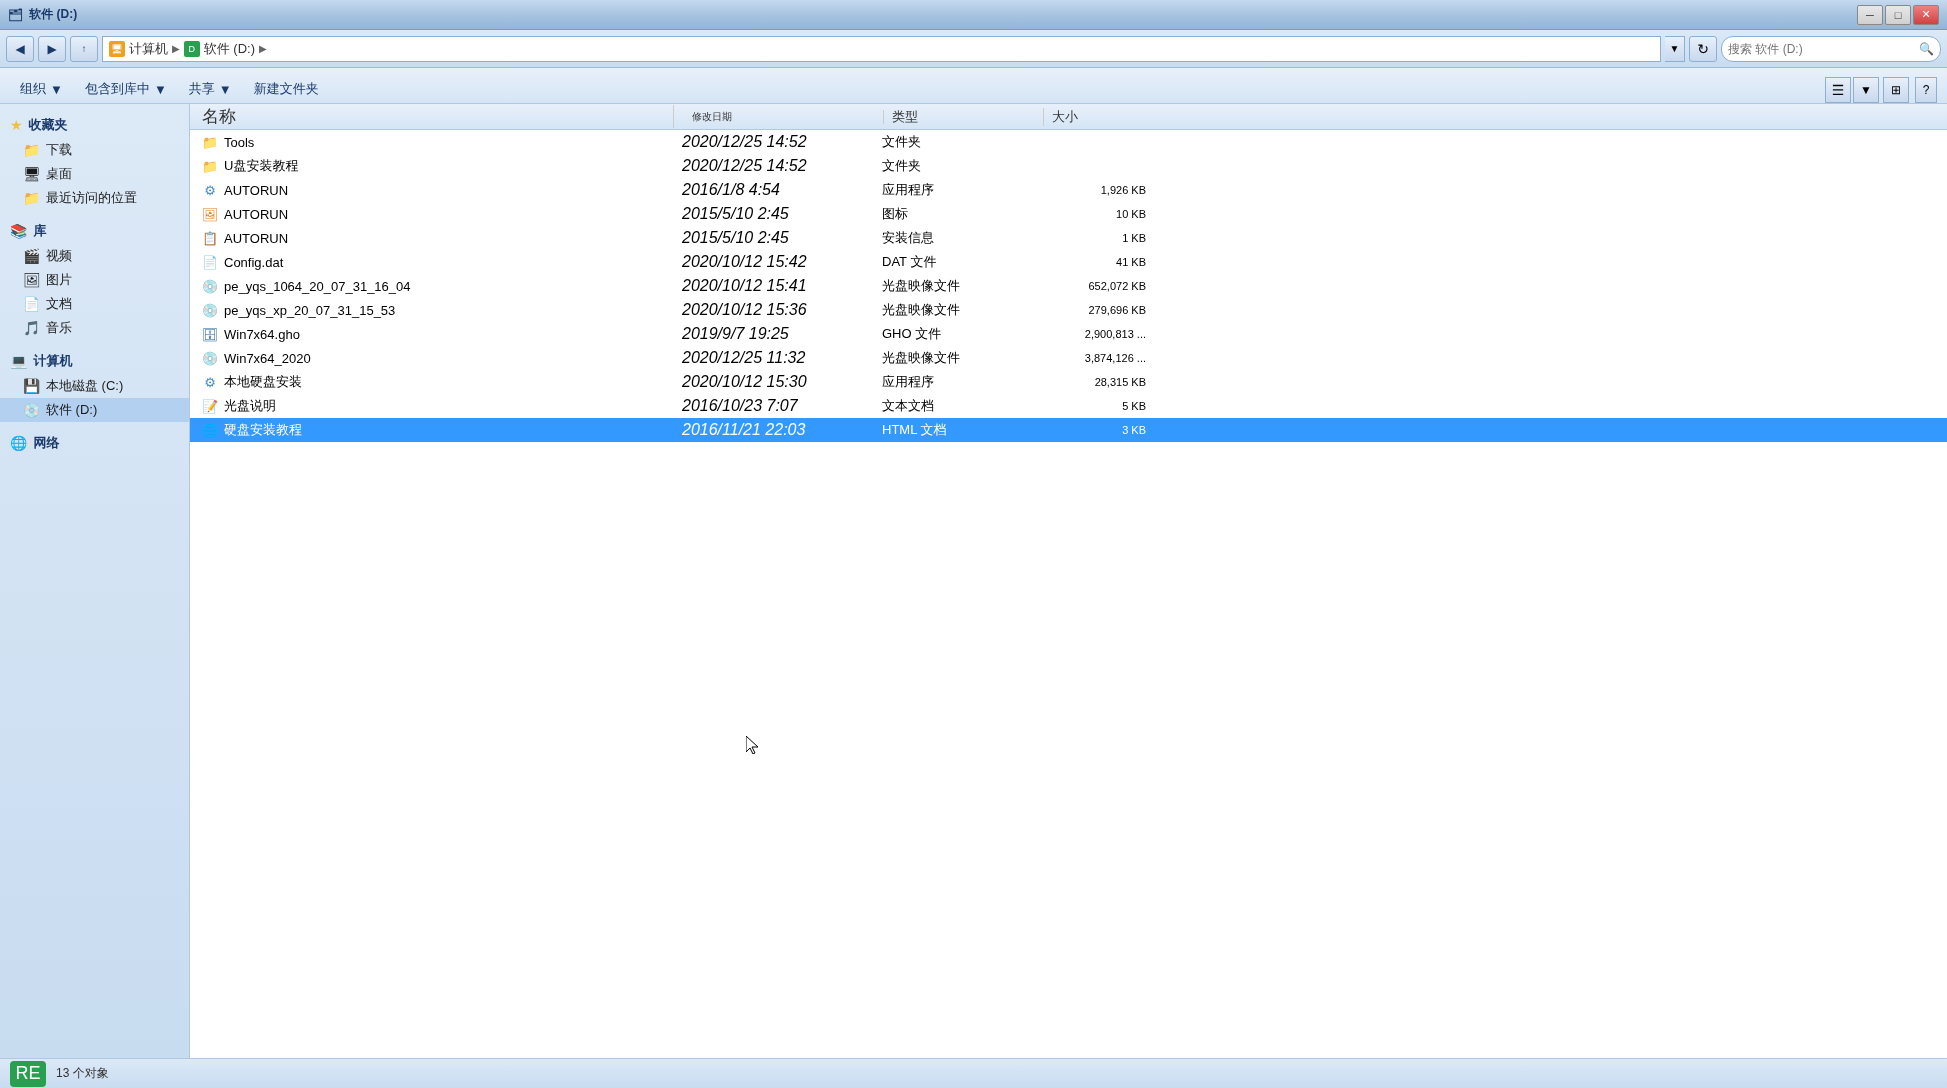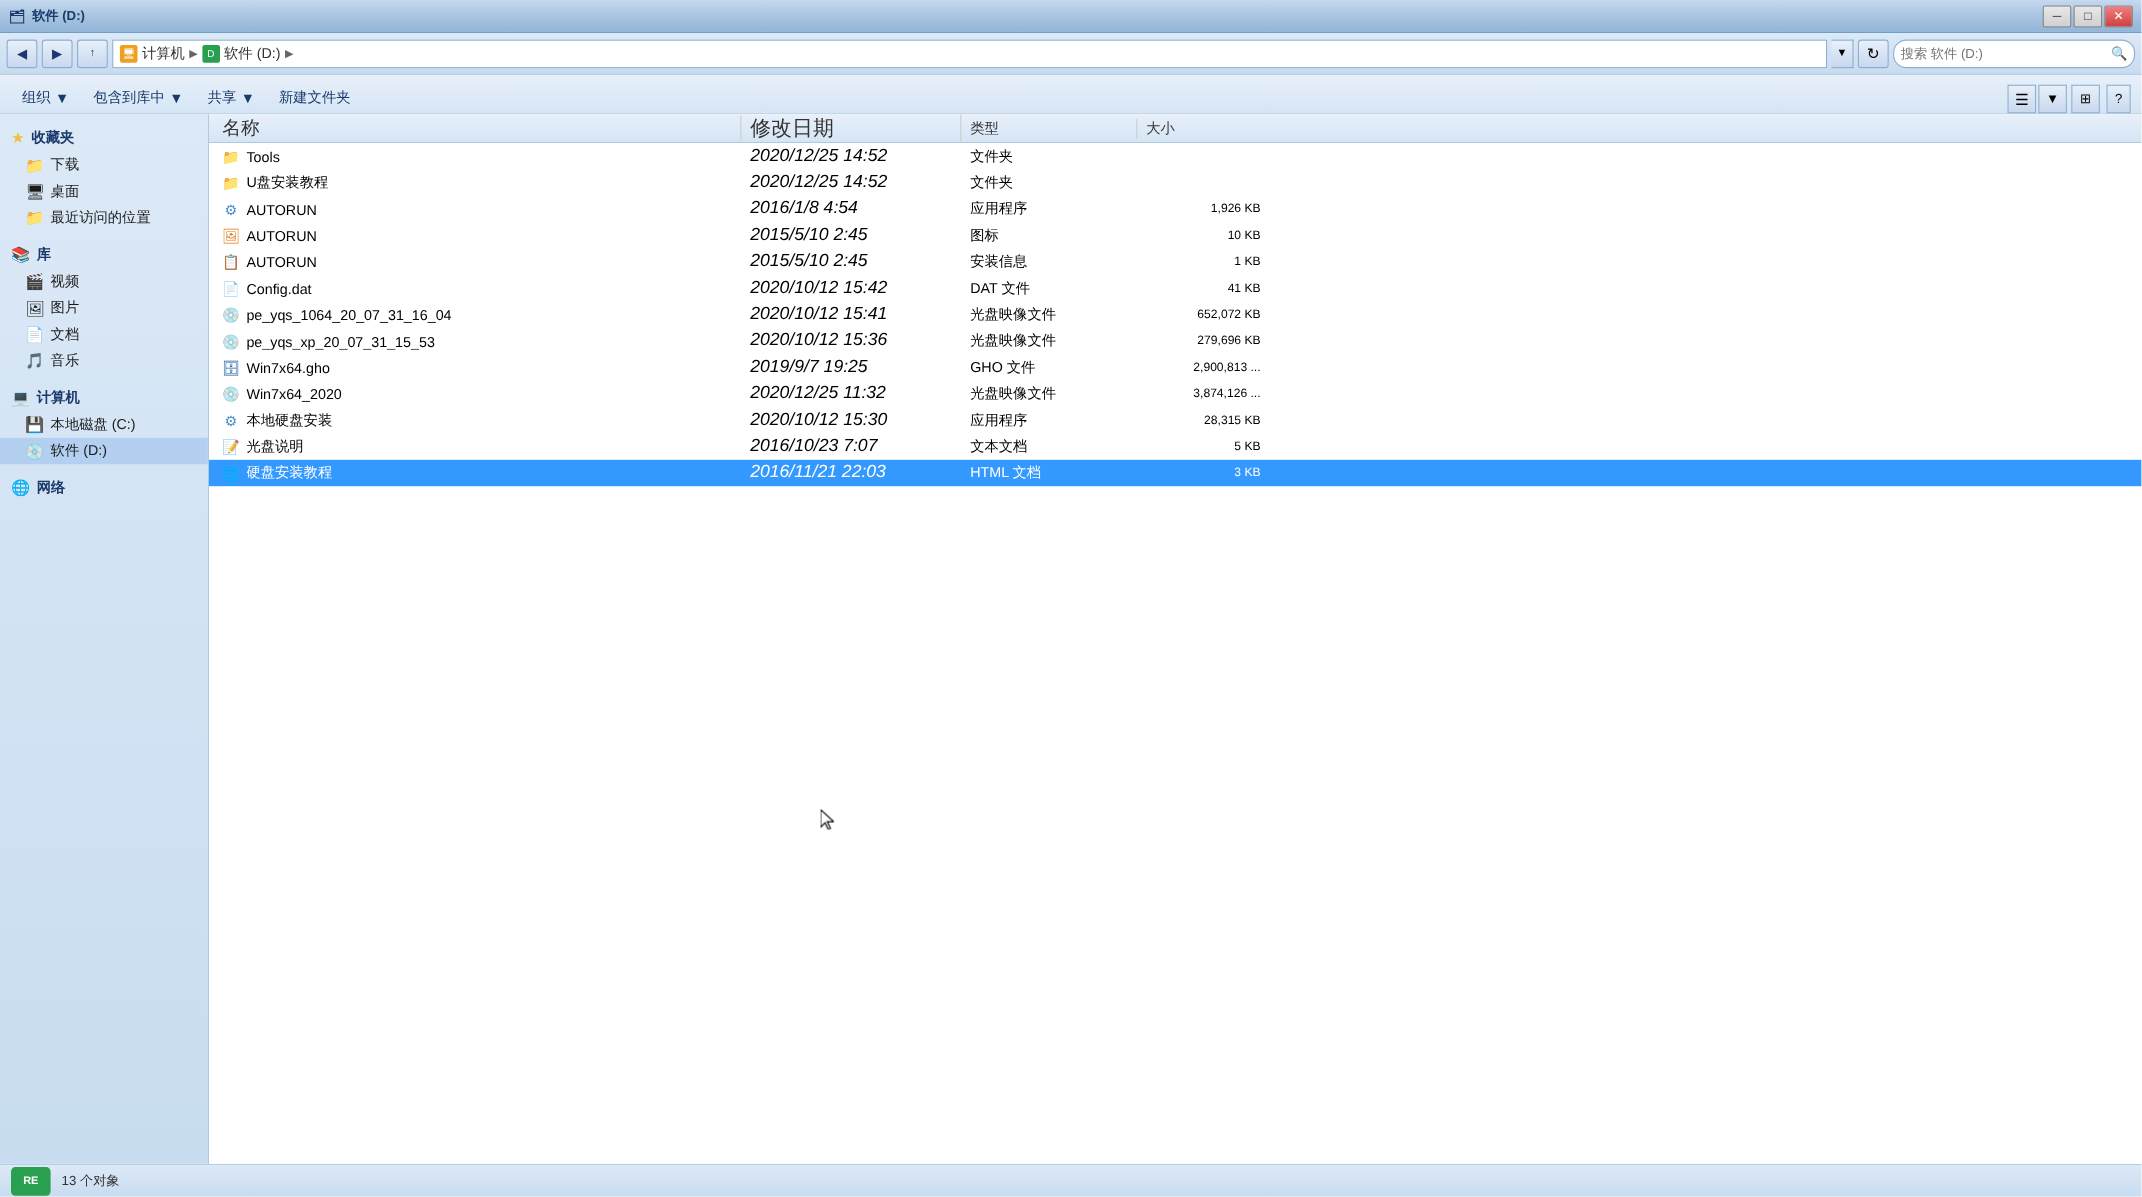--- a/index.html
+++ b/index.html
@@ -263,24 +263,25 @@
       width: 480px;
       padding: 0 8px;
       font-size: 17px;
       color: #333;
       cursor: pointer;
       border-right: 1px solid #ccc;
     }
     .col-date {
       width: 200px;
       padding: 0 8px;
-      font-size: 19px;
+      font-size: 10px;
       color: #333;
       cursor: pointer;
       border-right: 1px solid #ccc;
+      margin-left: 10px;
     }
     .col-type {
       width: 160px;
       padding: 0 8px;
       font-size: 13px;
       color: #333;
       cursor: pointer;
       border-right: 1px solid #ccc;
     }
     .col-size {
@@ -364,22 +365,22 @@
     }
     .status-icon {
       width: 36px;
       height: 26px;
       background: #28a050;
       border-radius: 4px;
       display: flex;
       align-items: center;
       justify-content: center;
       color: white;
-      font-size: 10px;
-      font-weight: bold;
+      font-size: 18px;
+      font-weight: normal;
     }
     .status-text {
       font-size: 12px;
       color: #333;
     }
 
     
     .cursor {
       position: absolute;
       width: 12px;

